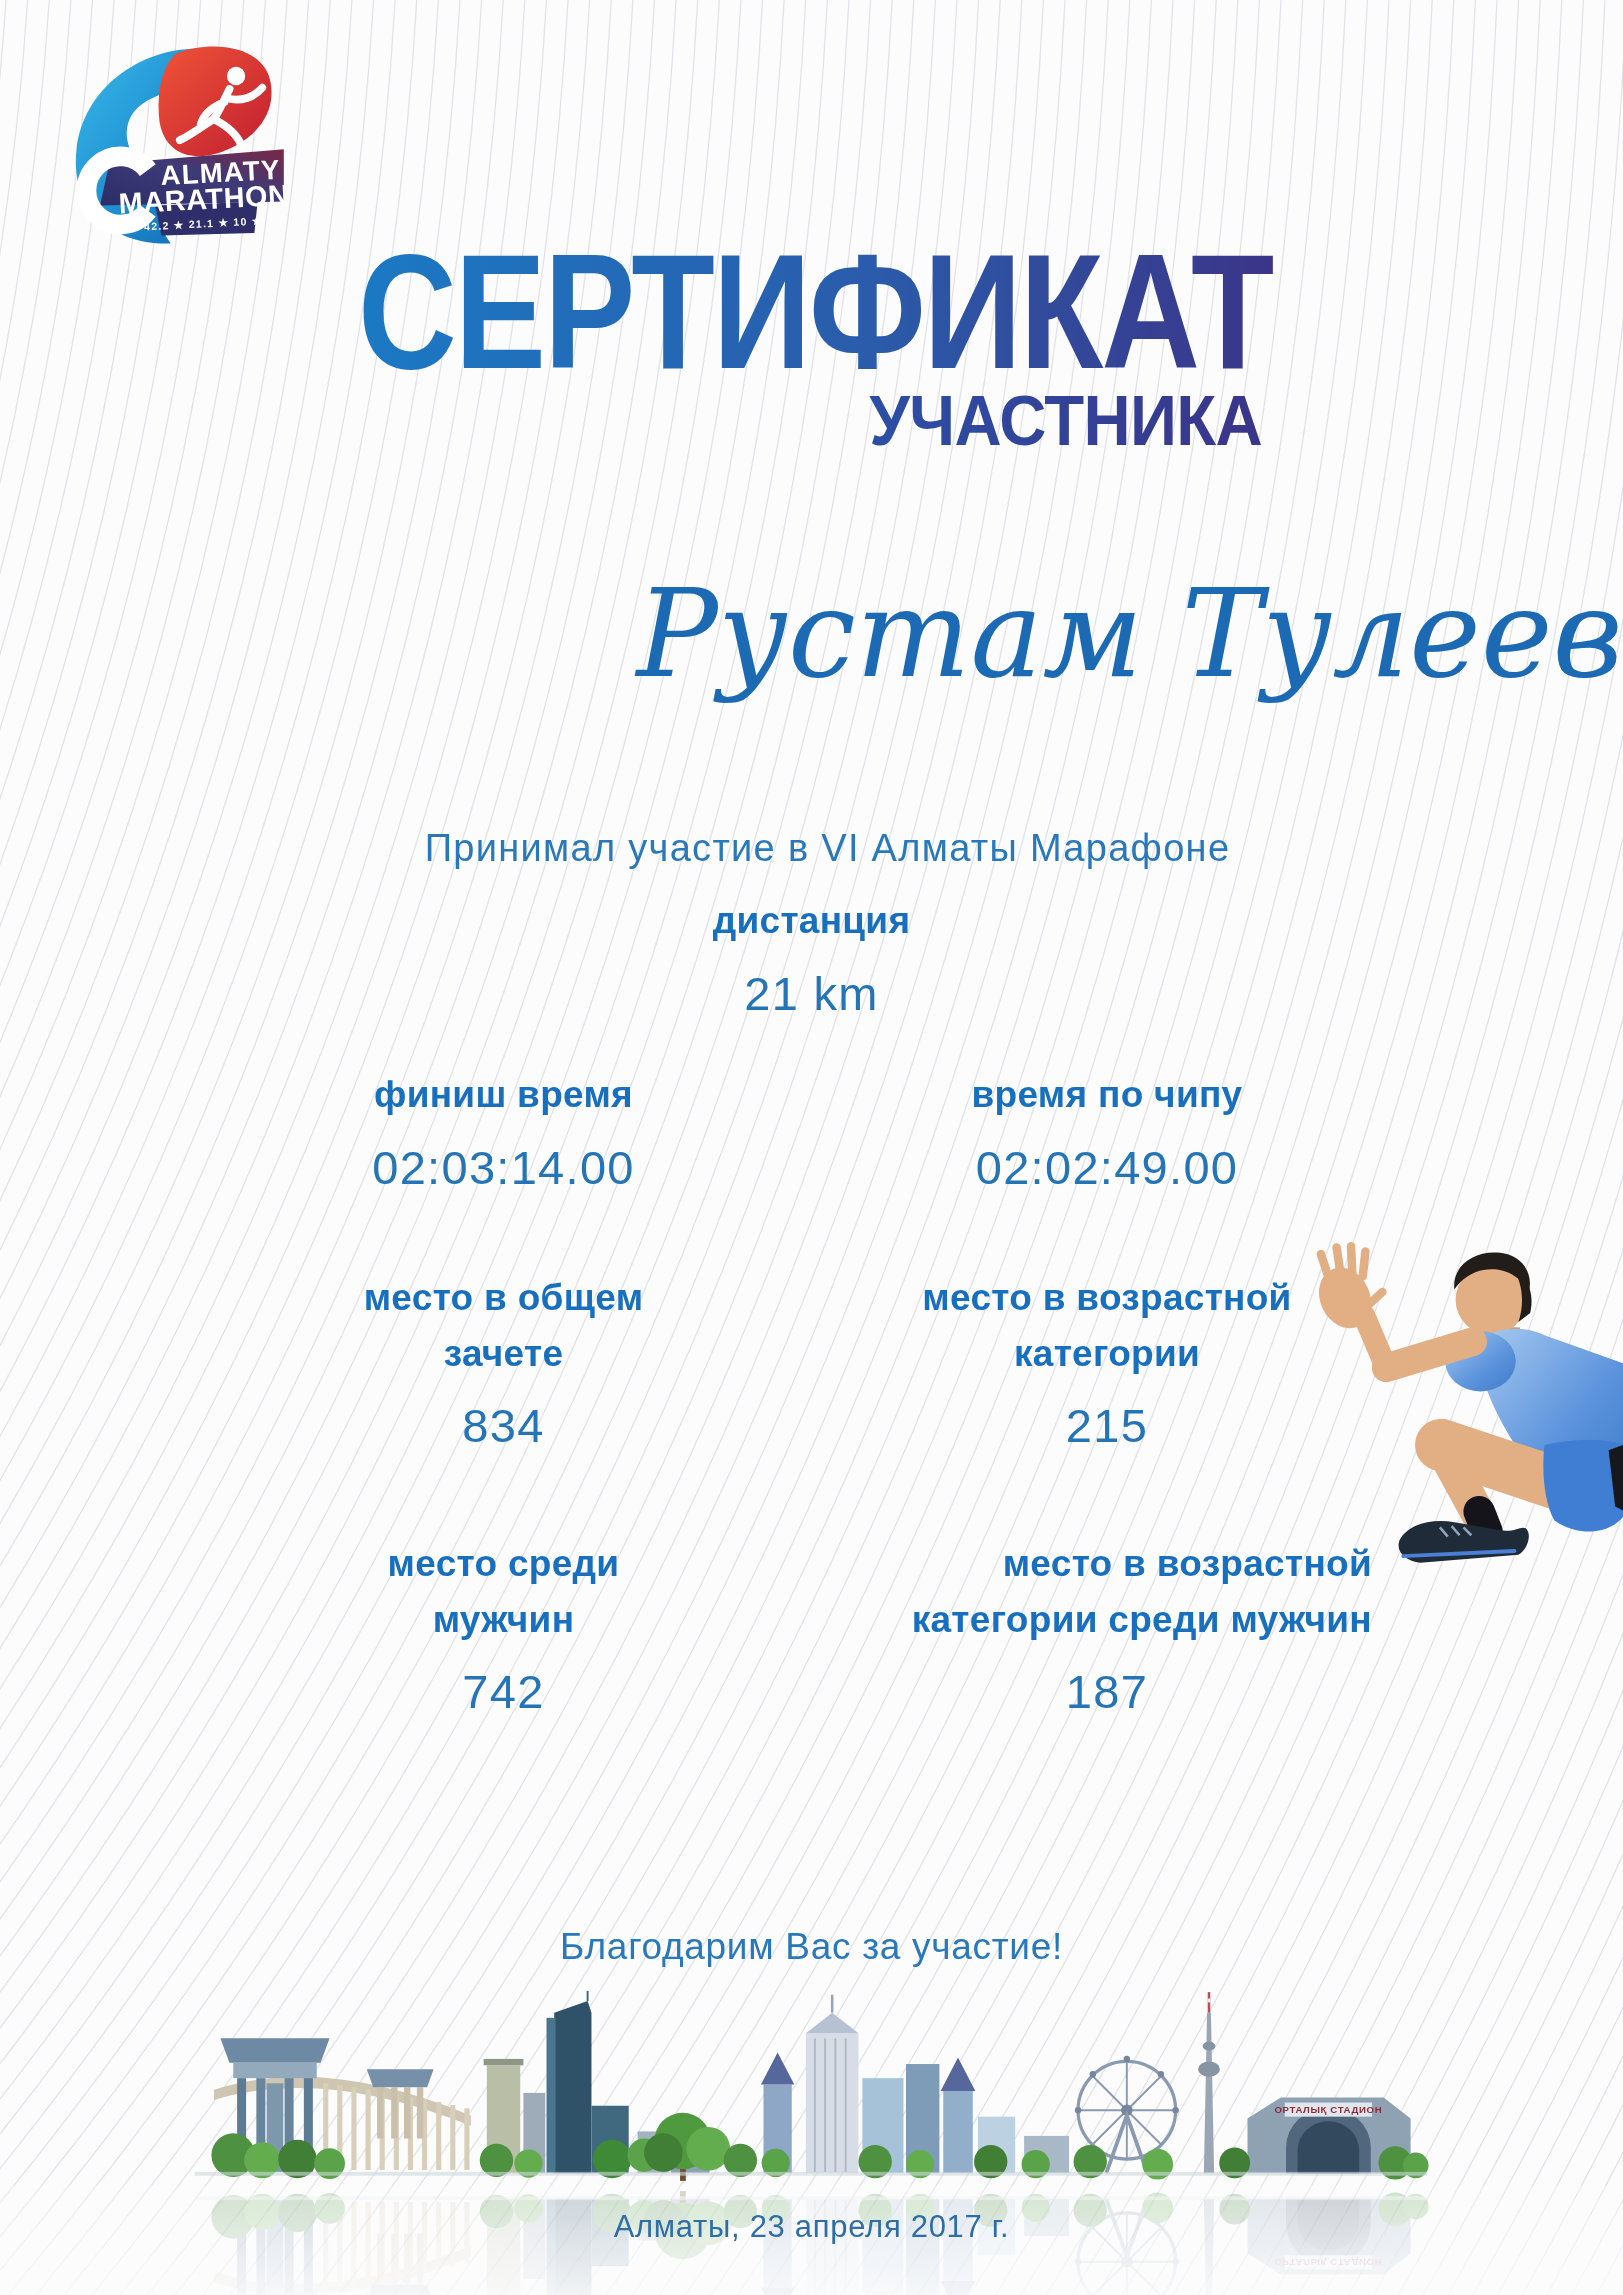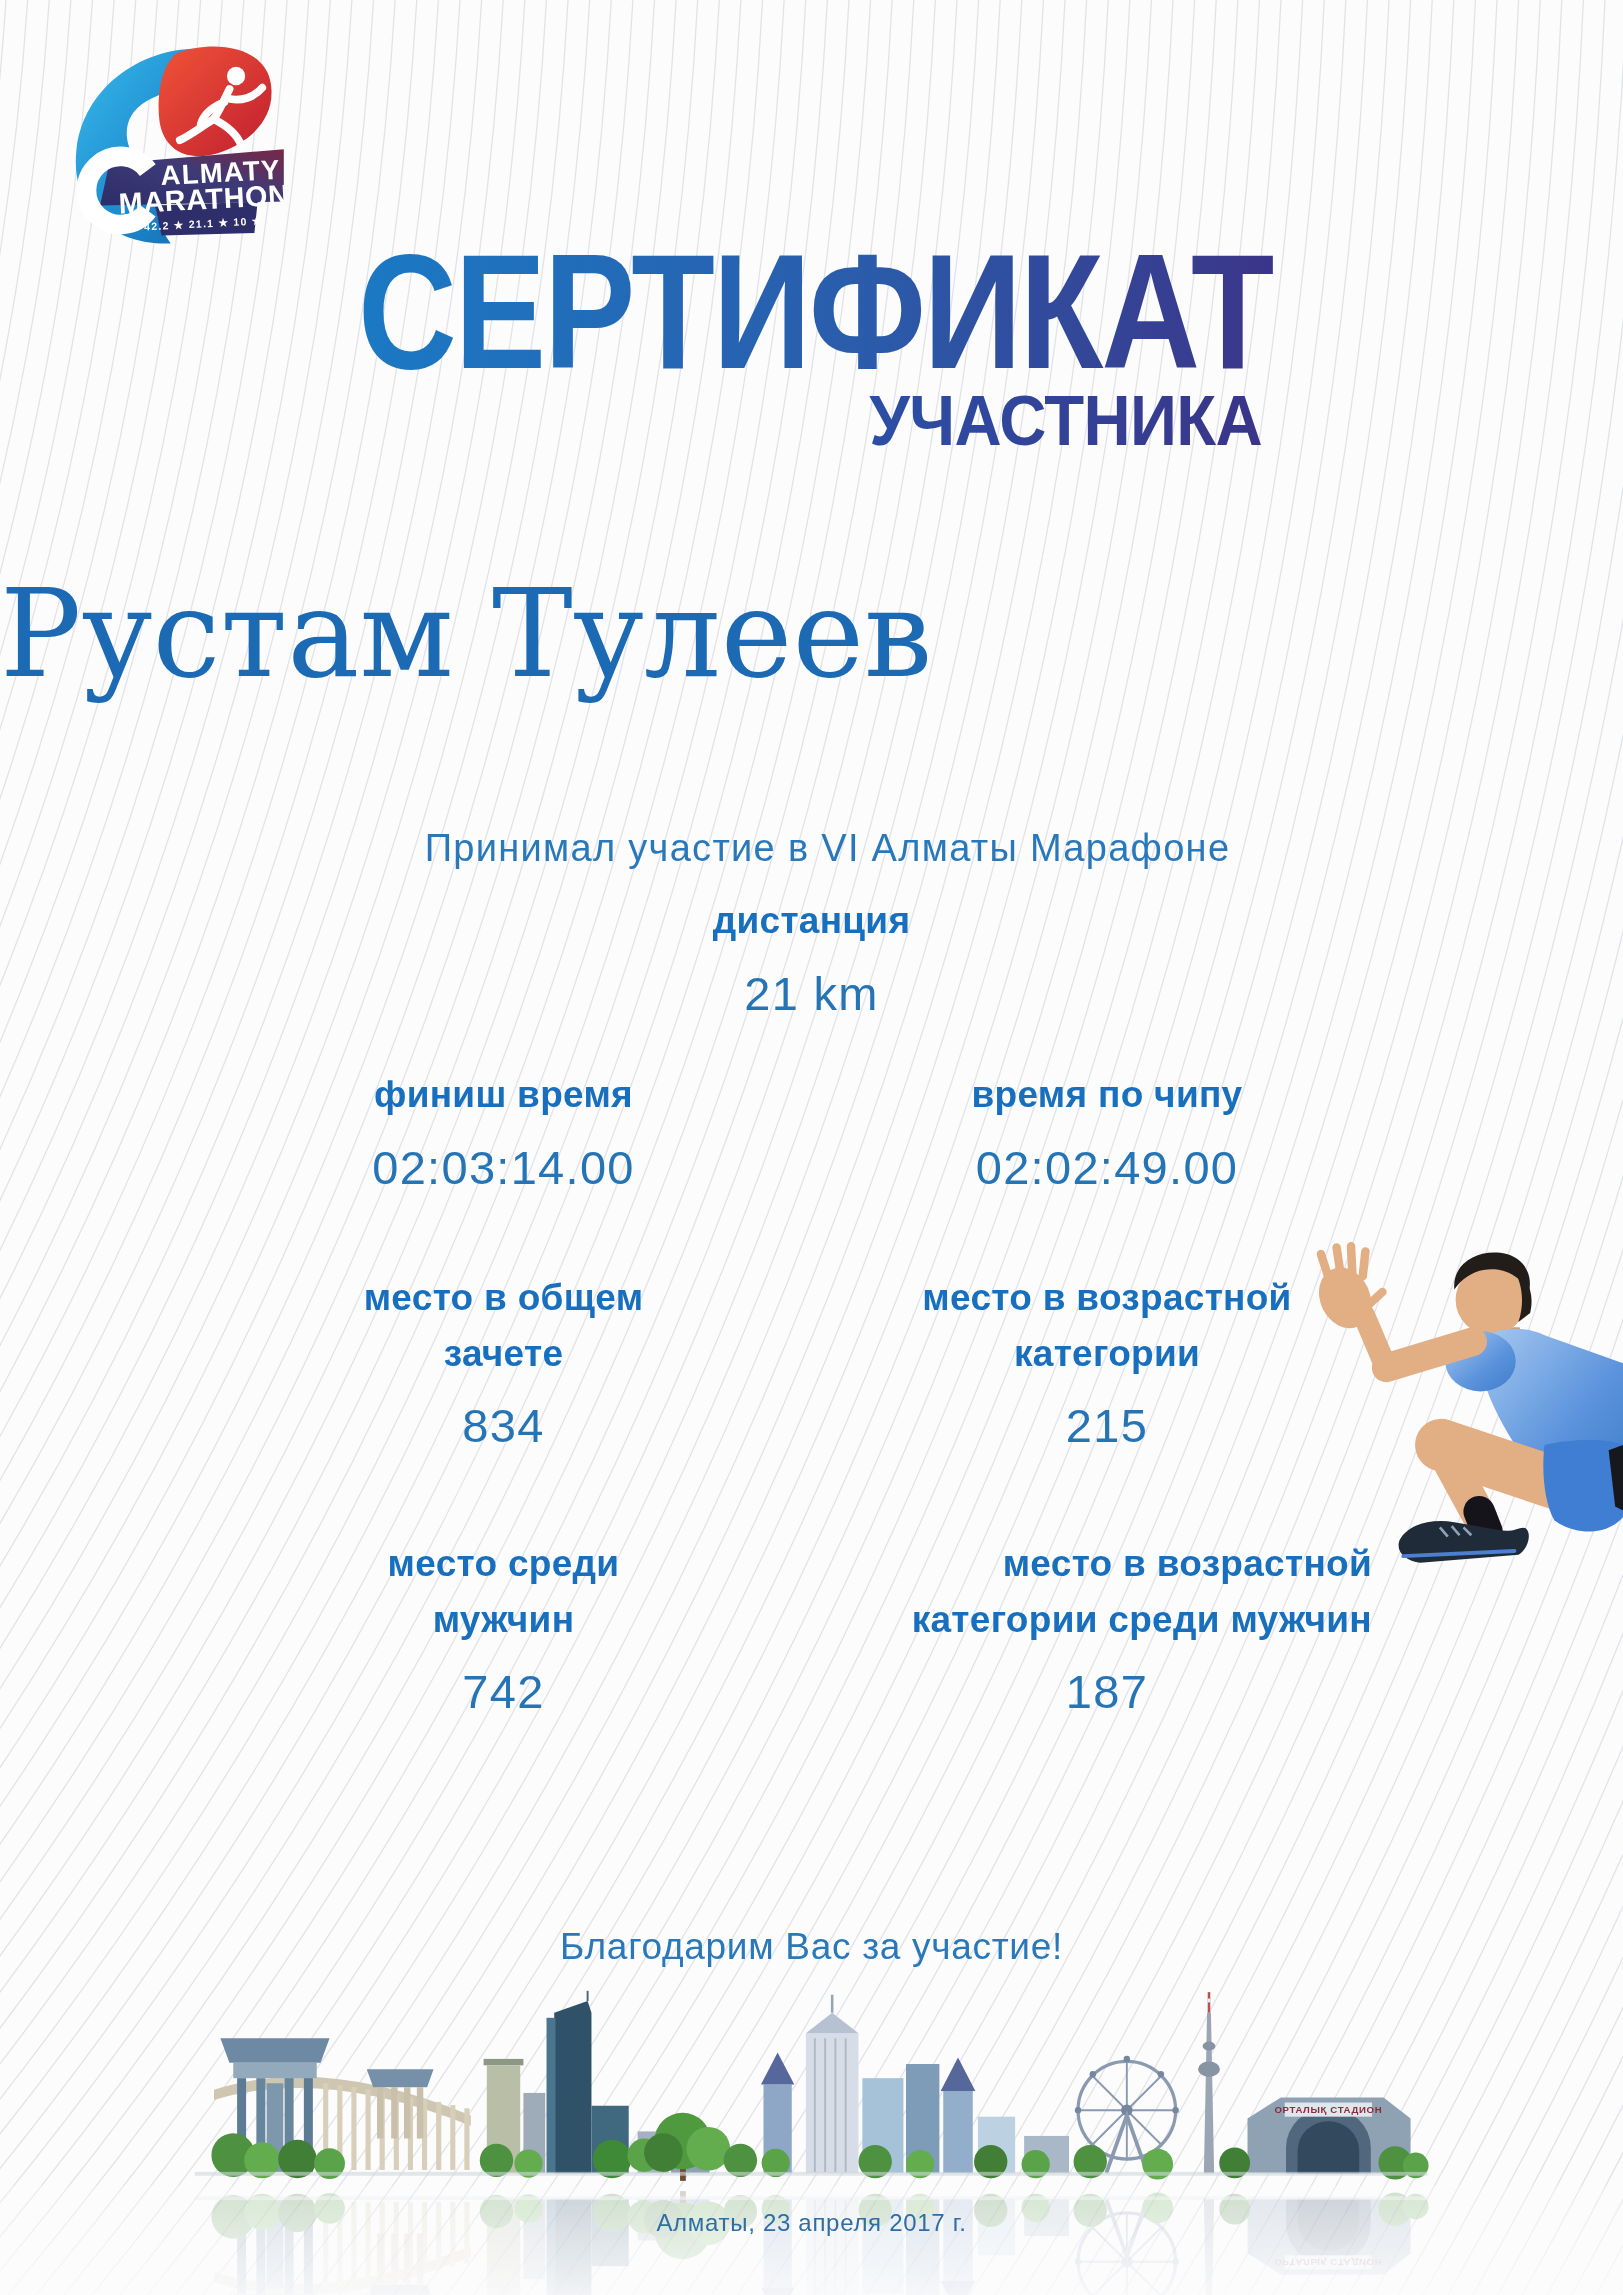--- a/index.html
+++ b/index.html
@@ -14,22 +14,22 @@
          font-size:163px;font-weight:700;letter-spacing:-2.6px;line-height:1;}
   .title span{display:inline-block;transform:scaleX(.84);
          background:linear-gradient(90deg,#1b79c4 0%,#2a5cab 55%,#3b3589 100%);
          -webkit-background-clip:text;background-clip:text;color:transparent;}
   .subtitle{position:absolute;top:385px;right:361px;z-index:2;
          font-size:71px;font-weight:700;letter-spacing:-0.7px;line-height:1;}
   .subtitle span{display:inline-block;transform:scaleX(.92);transform-origin:right center;
          background:linear-gradient(90deg,#2b4fa5 0%,#3a3589 100%);
          -webkit-background-clip:text;background-clip:text;color:transparent;}
 
-  .name{position:absolute;top:562px;left:0;width:100%;text-align:left;z-index:2;
-        font-family:"DejaVu Serif",serif;font-size:121px;line-height:1.2;
+  .name{position:absolute;top:562px;left:0;width:100%;text-align:right;z-index:2;
+        font-family:"DejaVu Serif",serif;font-style:italic;font-size:121px;line-height:1.2;
         color:#1b6ab3;}
   .event-line{position:absolute;top:803px;left:16px;width:100%;text-align:center;z-index:2;
         font-size:38px;font-weight:300;letter-spacing:1.3px;color:#2878ba;margin-top:24px;}
 
   .stat{position:absolute;text-align:center;z-index:2;}
   .stat-label{font-weight:700;font-size:37px;line-height:1.5;letter-spacing:0.3px;color:#176fbe;}
   .stat-value{font-size:47px;font-weight:400;letter-spacing:1.3px;color:#2474b6;margin-top:17px;}
   .lw460{max-width:301px;margin:0 auto;}
   .lw700{max-width:458px;margin:0 auto;}
   .lw430{max-width:281px;margin:0 auto;text-align:center;}
@@ -39,21 +39,21 @@
         font-size:37px;font-weight:300;letter-spacing:0.7px;color:#2878ba;}
 
   .runner{position:absolute;left:1283px;top:1229px;width:340px;height:347px;z-index:1;}
 
   .skyline{position:absolute;left:183px;top:1987px;width:1256px;height:199px;z-index:1;}
   .skyline-reflection{position:absolute;left:183px;top:2186px;width:1256px;height:199px;z-index:1;
         transform:scaleY(-1);opacity:.35;filter:blur(0.7px);}
   .reflection-fade{position:absolute;left:0;top:2186px;width:100%;height:216px;z-index:2;
         background:linear-gradient(180deg,rgba(252,252,253,.30) 0%,rgba(252,252,253,.9) 55%,#fcfcfd 95%);}
   .place-date{position:absolute;top:2209px;left:0;width:100%;text-align:center;z-index:5;
-        font-size:24px;font-weight:300;letter-spacing:0.7px;color:#2e6da6;}
+        font-size:31px;font-weight:300;letter-spacing:0.7px;color:#2e6da6;}
 </style>
 </head>
 <body>
 
 <div class="page">
 
   <svg id="stripes" width="1623" height="2295" viewBox="0 0 2482 3510">
       <circle cx="-4500" cy="-300" r="4420"></circle>
       <circle cx="-4500" cy="-300" r="4453"></circle>
       <circle cx="-4500" cy="-300" r="4486"></circle>

